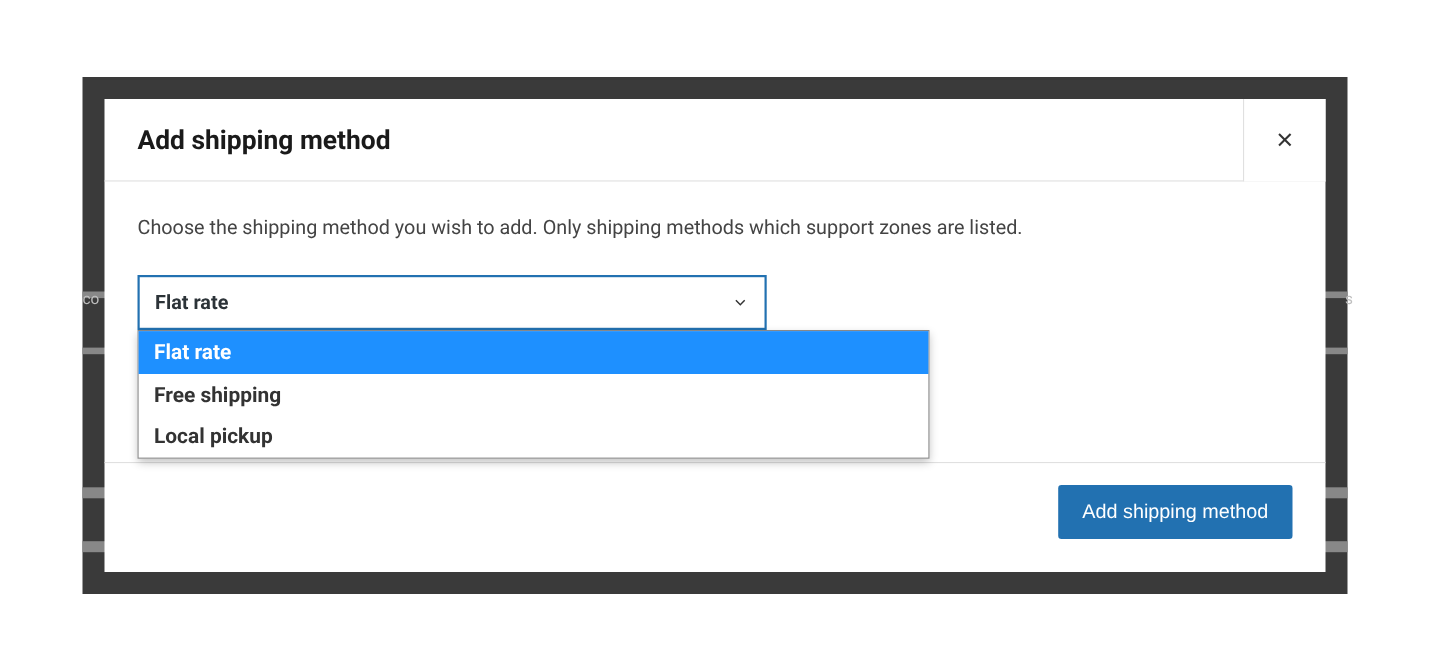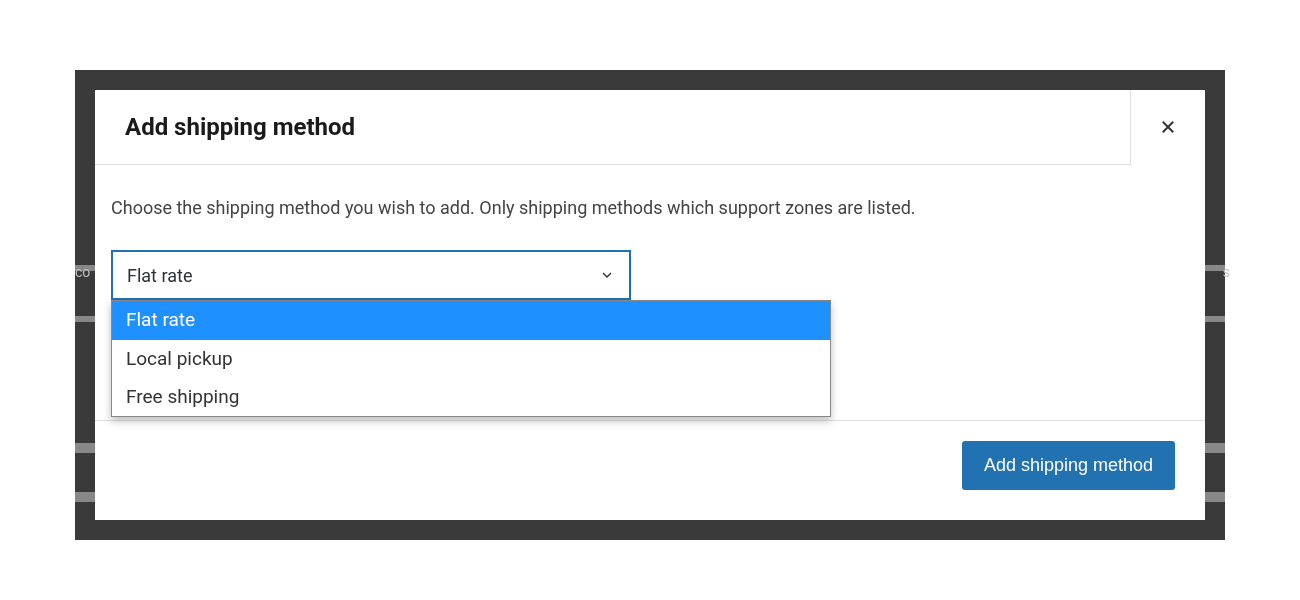--- a/index.html
+++ b/index.html
@@ -74,33 +74,34 @@
       cursor: pointer;
       display: flex;
       align-items: center;
       justify-content: center;
     }
     .close-btn svg {
       width: 18px;
       height: 18px;
     }
     .modal-body {
-      padding: 30px 30px 20px 16px;
+      padding: 30px 30px 20px 30px;
       flex: 1;
       position: relative;
     }
     .modal-desc {
       font-size: 18px;
       color: #444;
       margin-bottom: 30px;
       line-height: 1.4;
     }
     .select-wrap {
       position: relative;
-      width: 520px;
+      width: 572px;
+      font-weight: bold;
     }
     .select-control {
       width: 100%;
       height: 50px;
       border: 2px solid #2271b1;
       background: #fff;
       display: flex;
       align-items: center;
       justify-content: space-between;
       padding: 0 14px;
@@ -179,22 +180,22 @@
       <div class="select-wrap">
         <div class="select-control">
           <span>Flat rate</span>
           <svg class="chev" viewBox="0 0 24 24" fill="none" stroke="#333" stroke-width="2">
             <polyline points="6 9 12 15 18 9"></polyline>
           </svg>
         </div>
 
         <div class="dropdown-list">
           <div class="dropdown-option highlighted">Flat rate</div>
+          <div class="dropdown-option">Free shipping</div>
           <div class="dropdown-option">Local pickup</div>
-          <div class="dropdown-option">Free shipping</div>
         </div>
       </div>
     </div>
 
     <div class="modal-footer">
       <button class="submit-btn">Add shipping method</button>
     </div>
   </div>
 </div>
 

